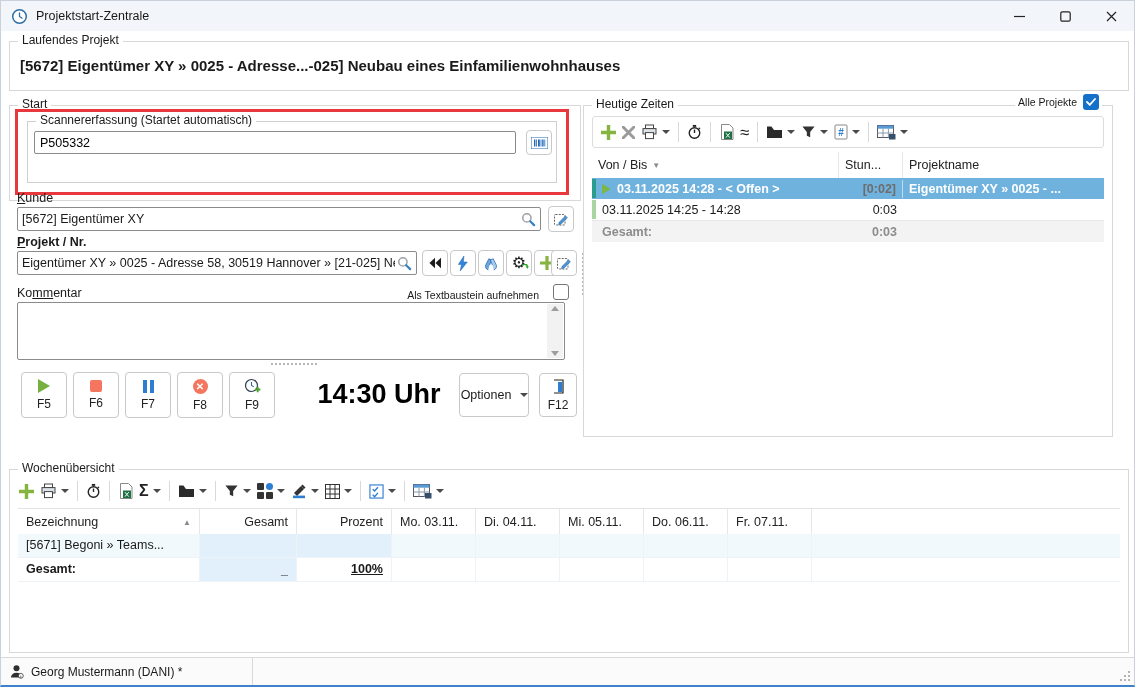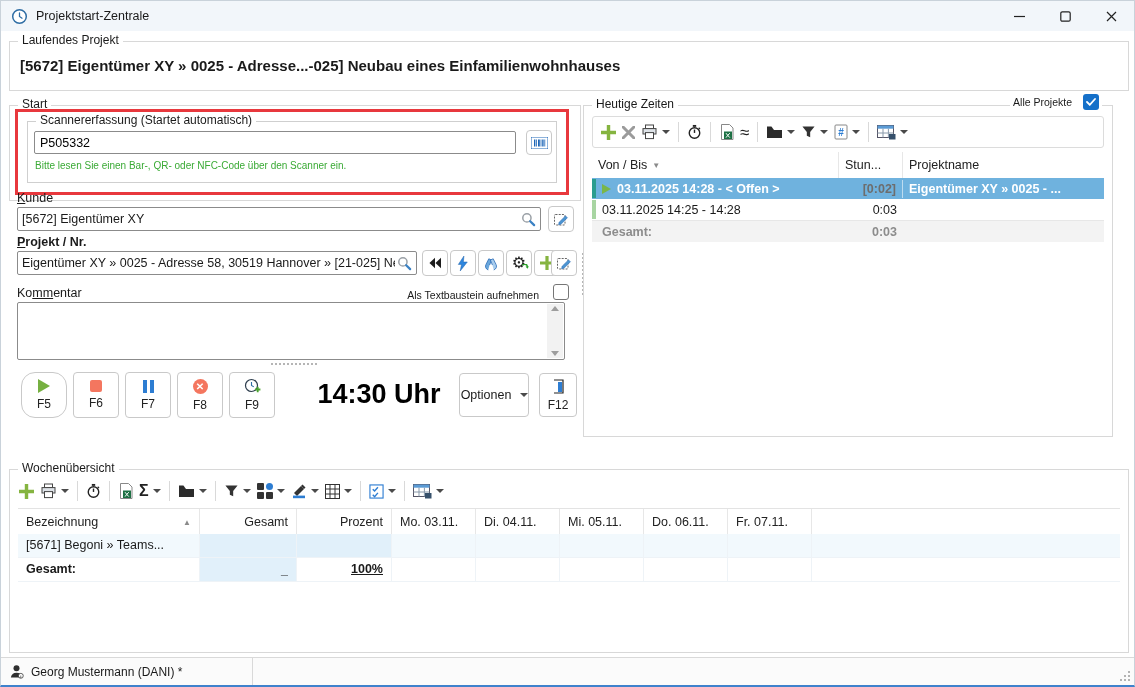--- a/index.html
+++ b/index.html
@@ -119,21 +119,20 @@
             <g fill="#1d66b8">
               <rect x="3" y="2.5" width="1.4" height="7"></rect>
                 <rect x="5.2" y="2.5" width="0.8" height="7"></rect>
               <rect x="7" y="2.5" width="1.8" height="7"></rect>
                 <rect x="9.6" y="2.5" width="0.8" height="7"></rect>
               <rect x="11.2" y="2.5" width="1.4" height="7"></rect>
                 <rect x="13.4" y="2.5" width="0.8" height="7"></rect>
             </g>
           </svg>
         </div>
-        <div class="hint" style="position:absolute;left:7px;top:38px;">Bitte lesen Sie einen Bar-, QR- oder NFC-Code über den Scanner ein.</div>
       </div>
     </div>
   </div>
 
   <div class="lbl" style="left:16px;top:190px;"><span class="u">K</span><span>unde</span></div>
   <div class="fakeinput" style="left:16px;top:206px;width:524px;height:24px;">
     <span class="val">[5672] Eigentümer XY</span>
     <svg class="mag" width="15" height="15" viewBox="0 0 16 16">
       <circle cx="6.3" cy="6.3" r="4.4" fill="none" stroke="#9aa0a6" stroke-width="1.6"></circle>
       <line x1="9.8" y1="9.8" x2="14" y2="14" stroke="#3b82c4" stroke-width="2.4" stroke-linecap="round"></line>
@@ -196,21 +195,21 @@
   <div class="cb cb-empty" style="position:absolute;left:552px;top:283px;"></div>
   <div style="position:absolute;left:16px;top:301px;width:546px;height:56px;border:1px solid #8b8b8b;border-radius:2px;background:#fff;">
     <div class="scrolltrack">
       <span class="tri-up"></span>
       <span class="tri-down"></span>
     </div>
   </div>
   <div class="hgrip" style="left:270px;top:362px;"></div>
   <div class="vgrip" style="left:581px;top:252px;"></div>
 
-  <div class="fbtn" style="left:20px;top:371px;border-radius:14px;">
+  <div class="fbtn" style="left:20px;top:371px;">
     <span style="width:0;height:0;border-top:7px solid transparent;border-bottom:7px solid transparent;border-left:12px solid #76b041;"></span>
     <span>F5</span>
   </div>
   <div class="fbtn" style="left:72px;top:371px;">
     <span style="width:12px;height:12px;background:#f4765f;border-radius:2px;"></span>
     <span>F6</span>
   </div>
   <div class="fbtn" style="left:124px;top:371px;">
     <span style="display:flex;gap:3px;">
         <i style="width:4px;height:13px;background:#2d7dd2;"></i>
@@ -239,21 +238,21 @@
   <div class="fbtn" style="left:538px;top:372px;width:38px;height:44px;">
     <svg width="13" height="15" viewBox="0 0 13 15">
       <path d="M2 1h9v13H2" fill="none" stroke="#222" stroke-width="1.2"></path>
       <rect x="6" y="3" width="4" height="10" fill="#2d7dd2"></rect>
     </svg>
     <span>F12</span>
   </div>
 
   <div class="gb" style="left:582px;top:104px;width:528px;height:330px;">
     <span class="legend">Heutige Zeiten</span>
-    <div style="position:absolute;top:-12px;right:10px;background:#fff;padding:0 3px;display:flex;align-items:center;gap:11px;">
+    <div style="position:absolute;top:-12px;right:10px;background:#fff;padding:0 3px;display:flex;align-items:center;gap:6px;">
       <span style="font-size:10.5px;">Alle Projekte</span>
       <span class="cb cb-blue">
         <svg width="10" height="8" viewBox="0 0 10 8">
             <path d="M1 4l2.8 2.8L9 1" fill="none" stroke="#fff" stroke-width="1.8" stroke-linecap="round"></path>
           </svg>
       </span>
     </div>
 
     <div style="position:absolute;left:8px;top:10px;width:512px;height:32px;border:1px solid #dcdcdc;border-radius:3px;display:flex;align-items:center;padding-left:5px;box-sizing:border-box;">
       <div class="tbtn">

